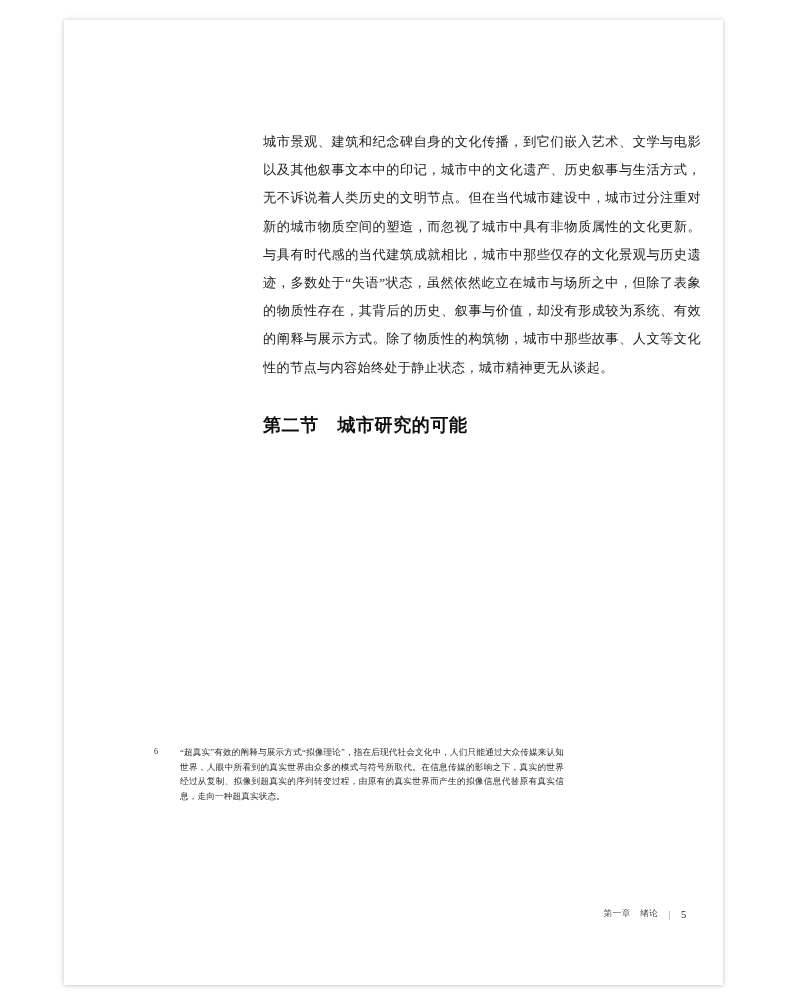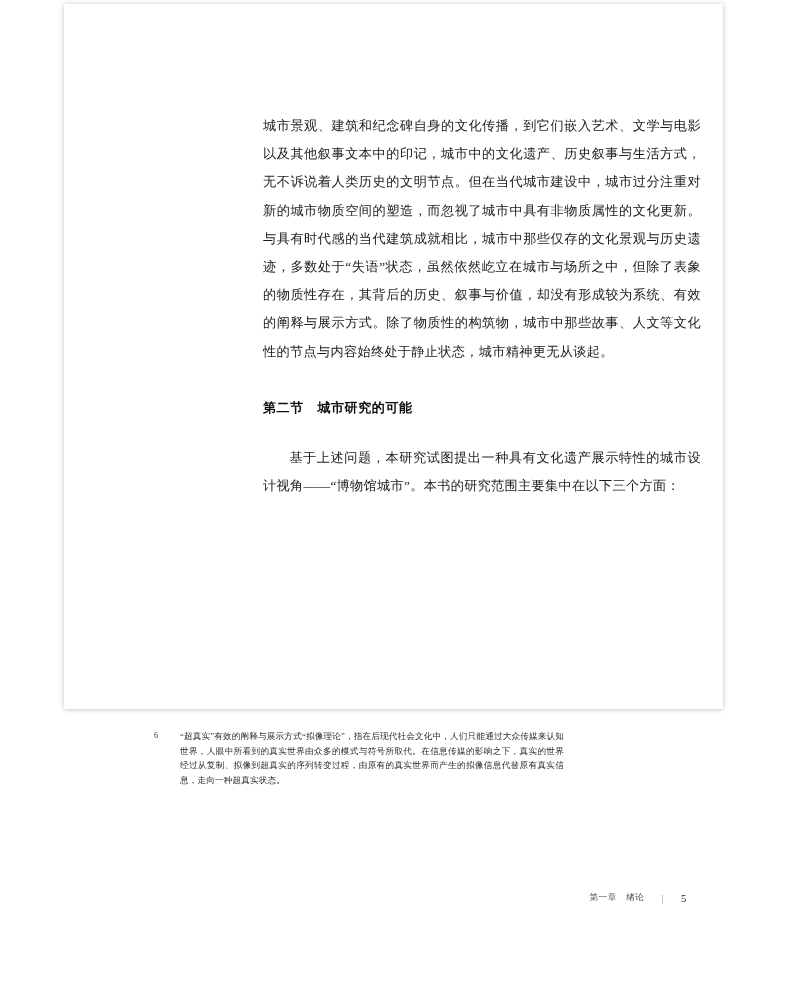--- a/index.html
+++ b/index.html
@@ -10,23 +10,23 @@
     width: 790px;
     height: 1006px;
     background: #ffffff;
     font-family: "Liberation Serif", "DejaVu Serif", serif;
     overflow: hidden;
   }
 
   #page-sheet {
     position: absolute;
     left: 64px;
-    top: 4px;
+    top: 20px;
     width: 659px;
-    height: 705px;
+    height: 965px;
     background: #ffffff;
     box-shadow: 0 0 6px rgba(0,0,0,0.16), 0 1px 3px rgba(0,0,0,0.10);
   }
 
   .content-area {
     position: absolute;
     left: 199px;   
     top: 108px;    
     width: 438px;  
   }
@@ -47,26 +47,26 @@
 
   .sup-note {
     font-size: 8px;
     vertical-align: super;
     line-height: 0;
     letter-spacing: 0;
   }
 
   h2.section-heading {
     margin: 0;
-    font-size: 13px;
+    font-size: 18px;
     font-weight: bold;
     color: #0e0e0e;
     letter-spacing: 0.6px;
     line-height: 26px;
-    font-family: Liberation Mono, monospace;
+    font-family: Liberation Serif, serif;
   }
 
   .gap-before-heading { height: 30px; }
   .gap-after-heading  { height: 22px; }
 
   
   .footnote-area {
     position: absolute;
     left: 90px;    
     top: 725px;    
@@ -95,21 +95,21 @@
     letter-spacing: 0.15px;
   }
 
   
   .page-footer {
     position: absolute;
     right: 36px;     
     top: 888px;      
     display: flex;
     align-items: center;
-    gap: 15px;
+    gap: 8px;
     font-size: 8.6px;
     color: #3a3a3a;
     letter-spacing: 0.6px;
   }
   .footer-chapter { white-space: pre; }
   .footer-sep {
     color: #8d8d8d;
     font-size: 9.6px;
     padding: 0 2px;
   }
@@ -129,21 +129,20 @@
     <p class="body-par">城市景观、建筑和纪念碑自身的文化传播，到它们嵌入艺术、文学与电影以及其他叙事文本中的印记，城市中的文化遗产、历史叙事与生活方式，无不诉说着人类历史的文明节点。但在当代城市建设中，城市过分注重对新的城市物质空间的塑造，而忽视了城市中具有非物质属性的文化更新。与具有时代感的当代建筑成就相比，城市中那些仅存的文化景观与历史遗迹，多数处于“失语”状态，虽然依然屹立在城市与场所之中，但除了表象的物质性存在，其背后的历史、叙事与价值，却没有形成较为系统、有效的阐释与展示方式。除了物质性的构筑物，城市中那些故事、人文等文化性的节点与内容始终处于静止状态，城市精神更无从谈起。</p>
 
 
 
     <div class="gap-before-heading"></div>
 
     <h2 class="section-heading">第二节　城市研究的可能</h2>
 
     <div class="gap-after-heading"></div>
 
-    <p class="body-par indent">基于上述问题，本研究试图提出一种具有文化遗产展示特性的城市设计视角——“博物馆城市”。本书的研究范围主要集中在以下三个方面：</p>
 
   </div>
 
   <div class="footnote-area">
     <div class="footnote-row">
       <div class="footnote-marker">6</div>
       <div class="footnote-text">“超真实”有效的阐释与展示方式“拟像理论”，指在后现代社会文化中，人们只能通过大众传媒来认知世界，人眼中所看到的真实世界由众多的模式与符号所取代。在信息传媒的影响之下，真实的世界经过从复制、拟像到超真实的序列转变过程，由原有的真实世界而产生的拟像信息代替原有真实信息，走向一种超真实状态。</div>
     </div>
   </div>
 

